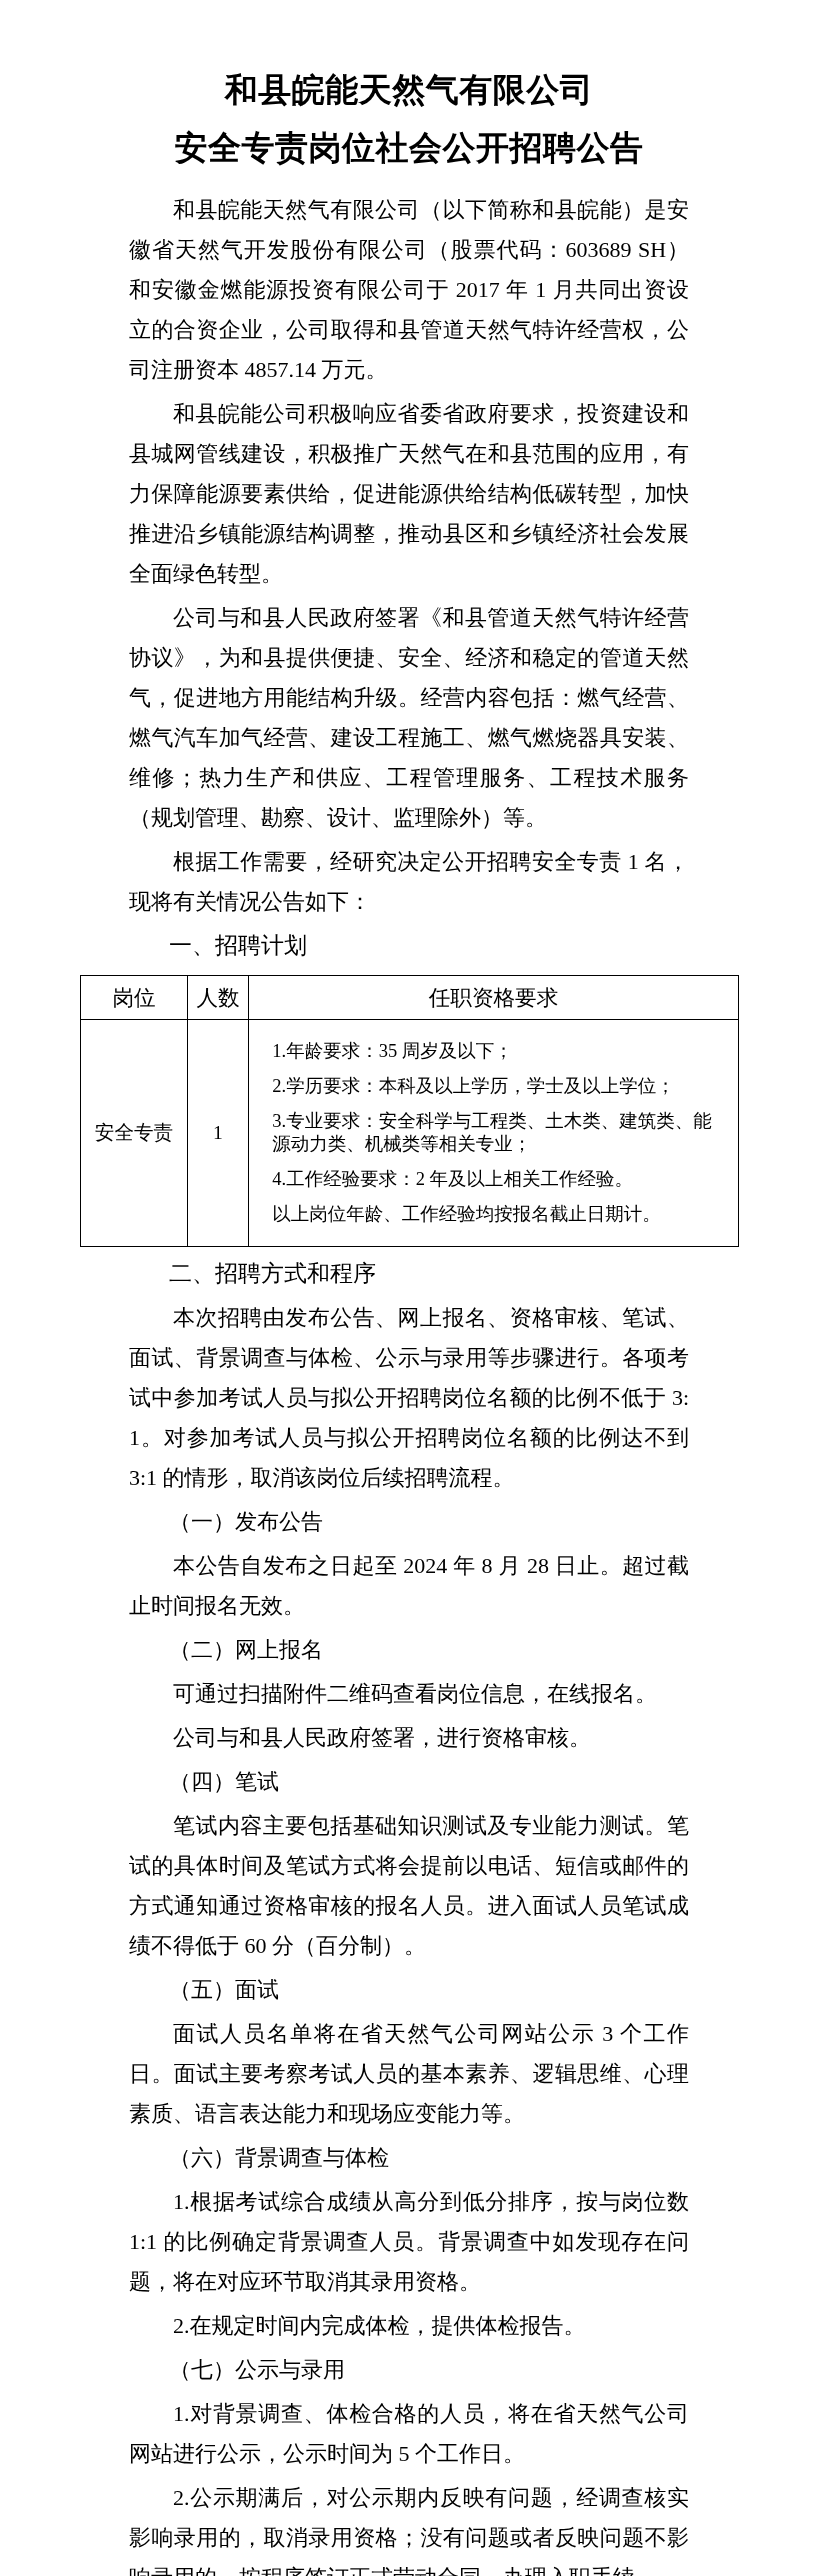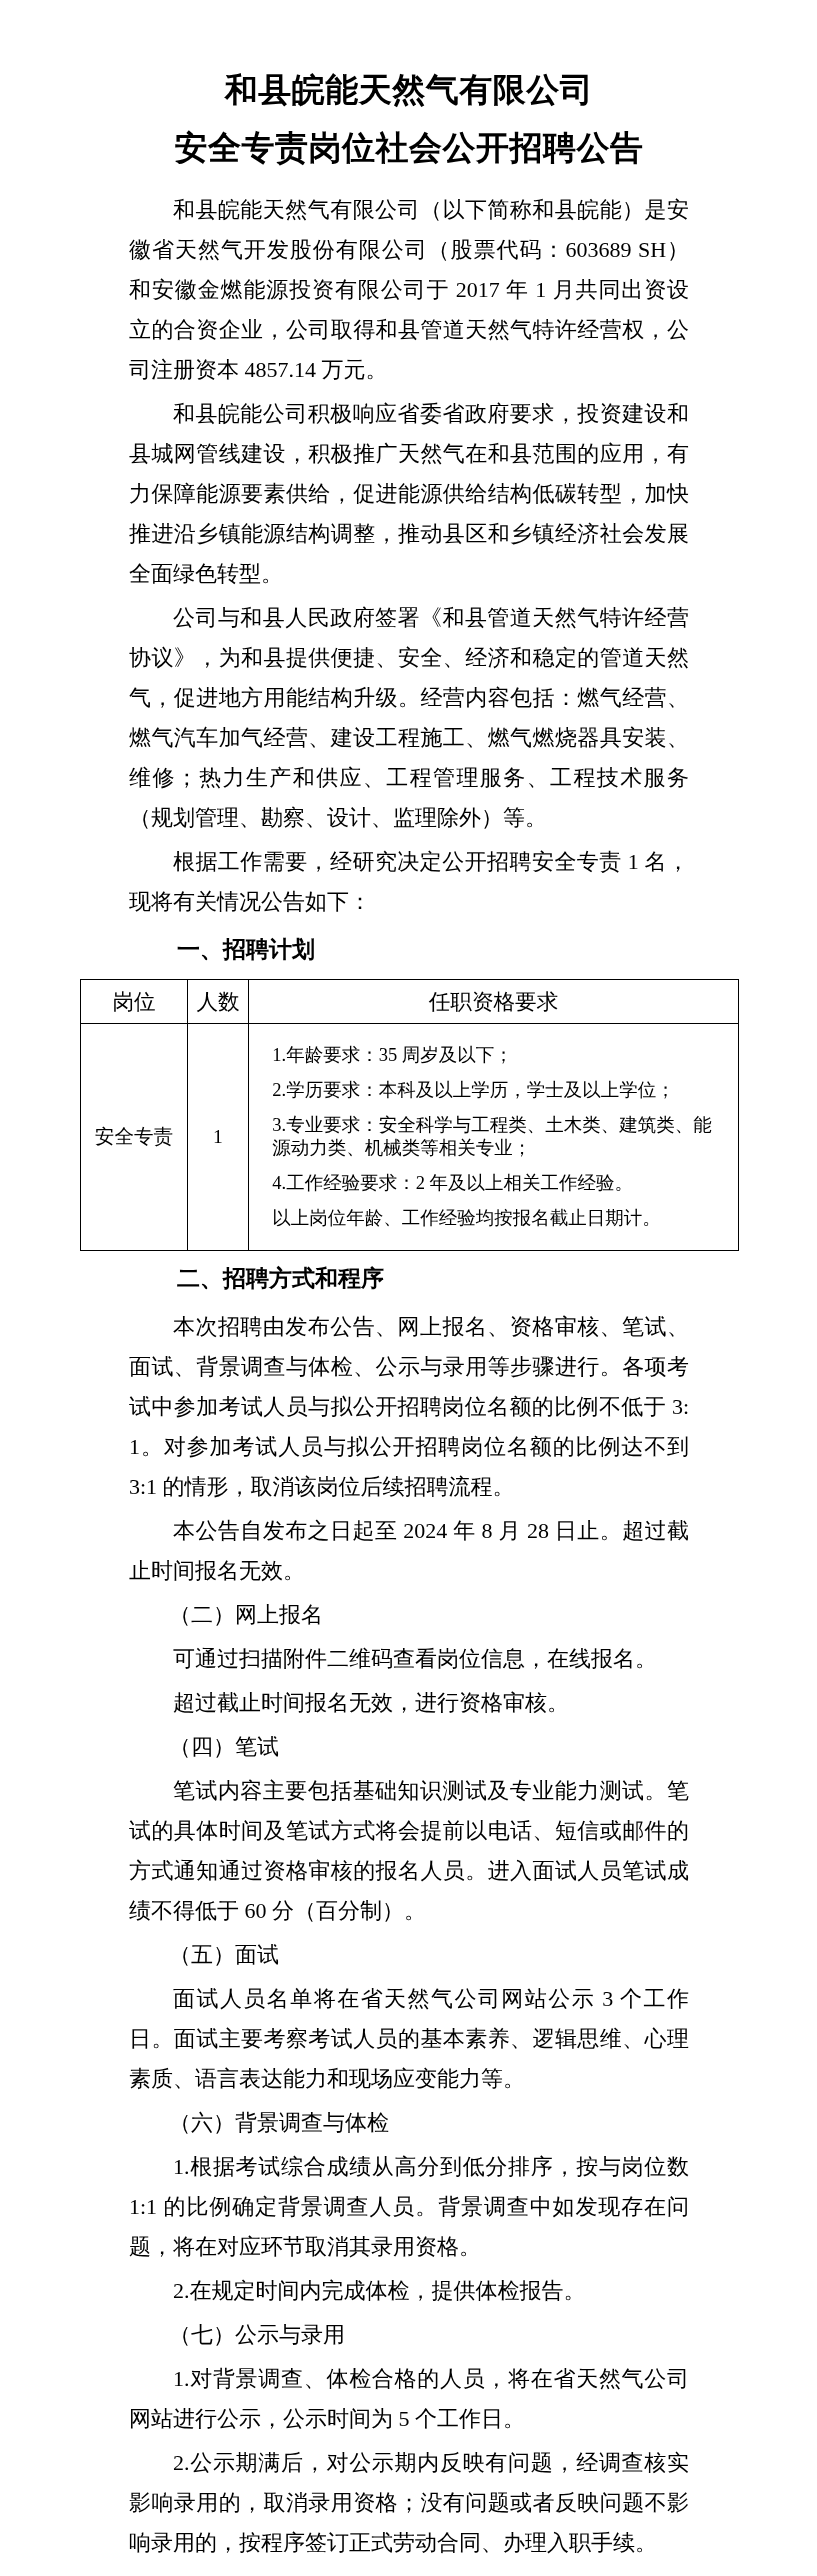--- a/index.html
+++ b/index.html
@@ -28,24 +28,24 @@
     font-size:22px;
     line-height:40px;
     text-align:justify;
     text-justify:inter-character;
     text-align-last:left;
     text-indent:44px;
     word-break:break-all;
   }
   .section-heading{
     font-size:23px;
-    font-weight:bold;
+    font-weight:normal;
     line-height:40px;
     text-indent:44px;
-    margin:8px;
+    margin:0;
   }
   .sub-heading{
     font-size:22px;
     line-height:40px;
     text-indent:44px;
     margin:0;
   }
   table.plan{
     border-collapse:collapse;
     width:658px;
@@ -119,24 +119,25 @@
                 <div class="req-line">以上岗位年龄、工作经验均按报名截止日期计。</div>
               </td>
         </tr>
       </tbody>
         </table>
 
       <div class="section-heading">二、招聘方式和程序</div>
       <p class="para">本次招聘由发布公告、网上报名、资格审核、笔试、面试、背景调查与体检、公示与录用等步骤进行。各项考试中参加考试人员与拟公开招聘岗位名额的比例不低于 3:1。对参加考试人员与拟公开招聘岗位名额的比例达不到 3:1 的情形，取消该岗位后续招聘流程。</p>
 
       <div id="subsections">
+          <div class="sub-heading">（一）发布公告</div>
           <p class="para">本公告自发布之日起至 2024 年 8 月 28 日止。超过截止时间报名无效。</p>
           <div class="sub-heading">（二）网上报名</div>
           <p class="para">可通过扫描附件二维码查看岗位信息，在线报名。</p>
-          <p class="para">超过截止时间报名无效，进行资格审核。</p>
+          <p class="para">公司与和县人民政府签署，进行资格审核。</p>
           <div class="sub-heading">（四）笔试</div>
           <p class="para">笔试内容主要包括基础知识测试及专业能力测试。笔试的具体时间及笔试方式将会提前以电话、短信或邮件的方式通知通过资格审核的报名人员。进入面试人员笔试成绩不得低于 60 分（百分制）。</p>
           <div class="sub-heading">（五）面试</div>
           <p class="para">面试人员名单将在省天然气公司网站公示 3 个工作日。面试主要考察考试人员的基本素养、逻辑思维、心理素质、语言表达能力和现场应变能力等。</p>
           <div class="sub-heading">（六）背景调查与体检</div>
           <p class="para">1.根据考试综合成绩从高分到低分排序，按与岗位数 1:1 的比例确定背景调查人员。背景调查中如发现存在问题，将在对应环节取消其录用资格。</p>
           <p class="para">2.在规定时间内完成体检，提供体检报告。</p>
           <div class="sub-heading">（七）公示与录用</div>
           <p class="para">1.对背景调查、体检合格的人员，将在省天然气公司网站进行公示，公示时间为 5 个工作日。</p>
           <p class="para">2.公示期满后，对公示期内反映有问题，经调查核实影响录用的，取消录用资格；没有问题或者反映问题不影响录用的，按程序签订正式劳动合同、办理入职手续。</p>

